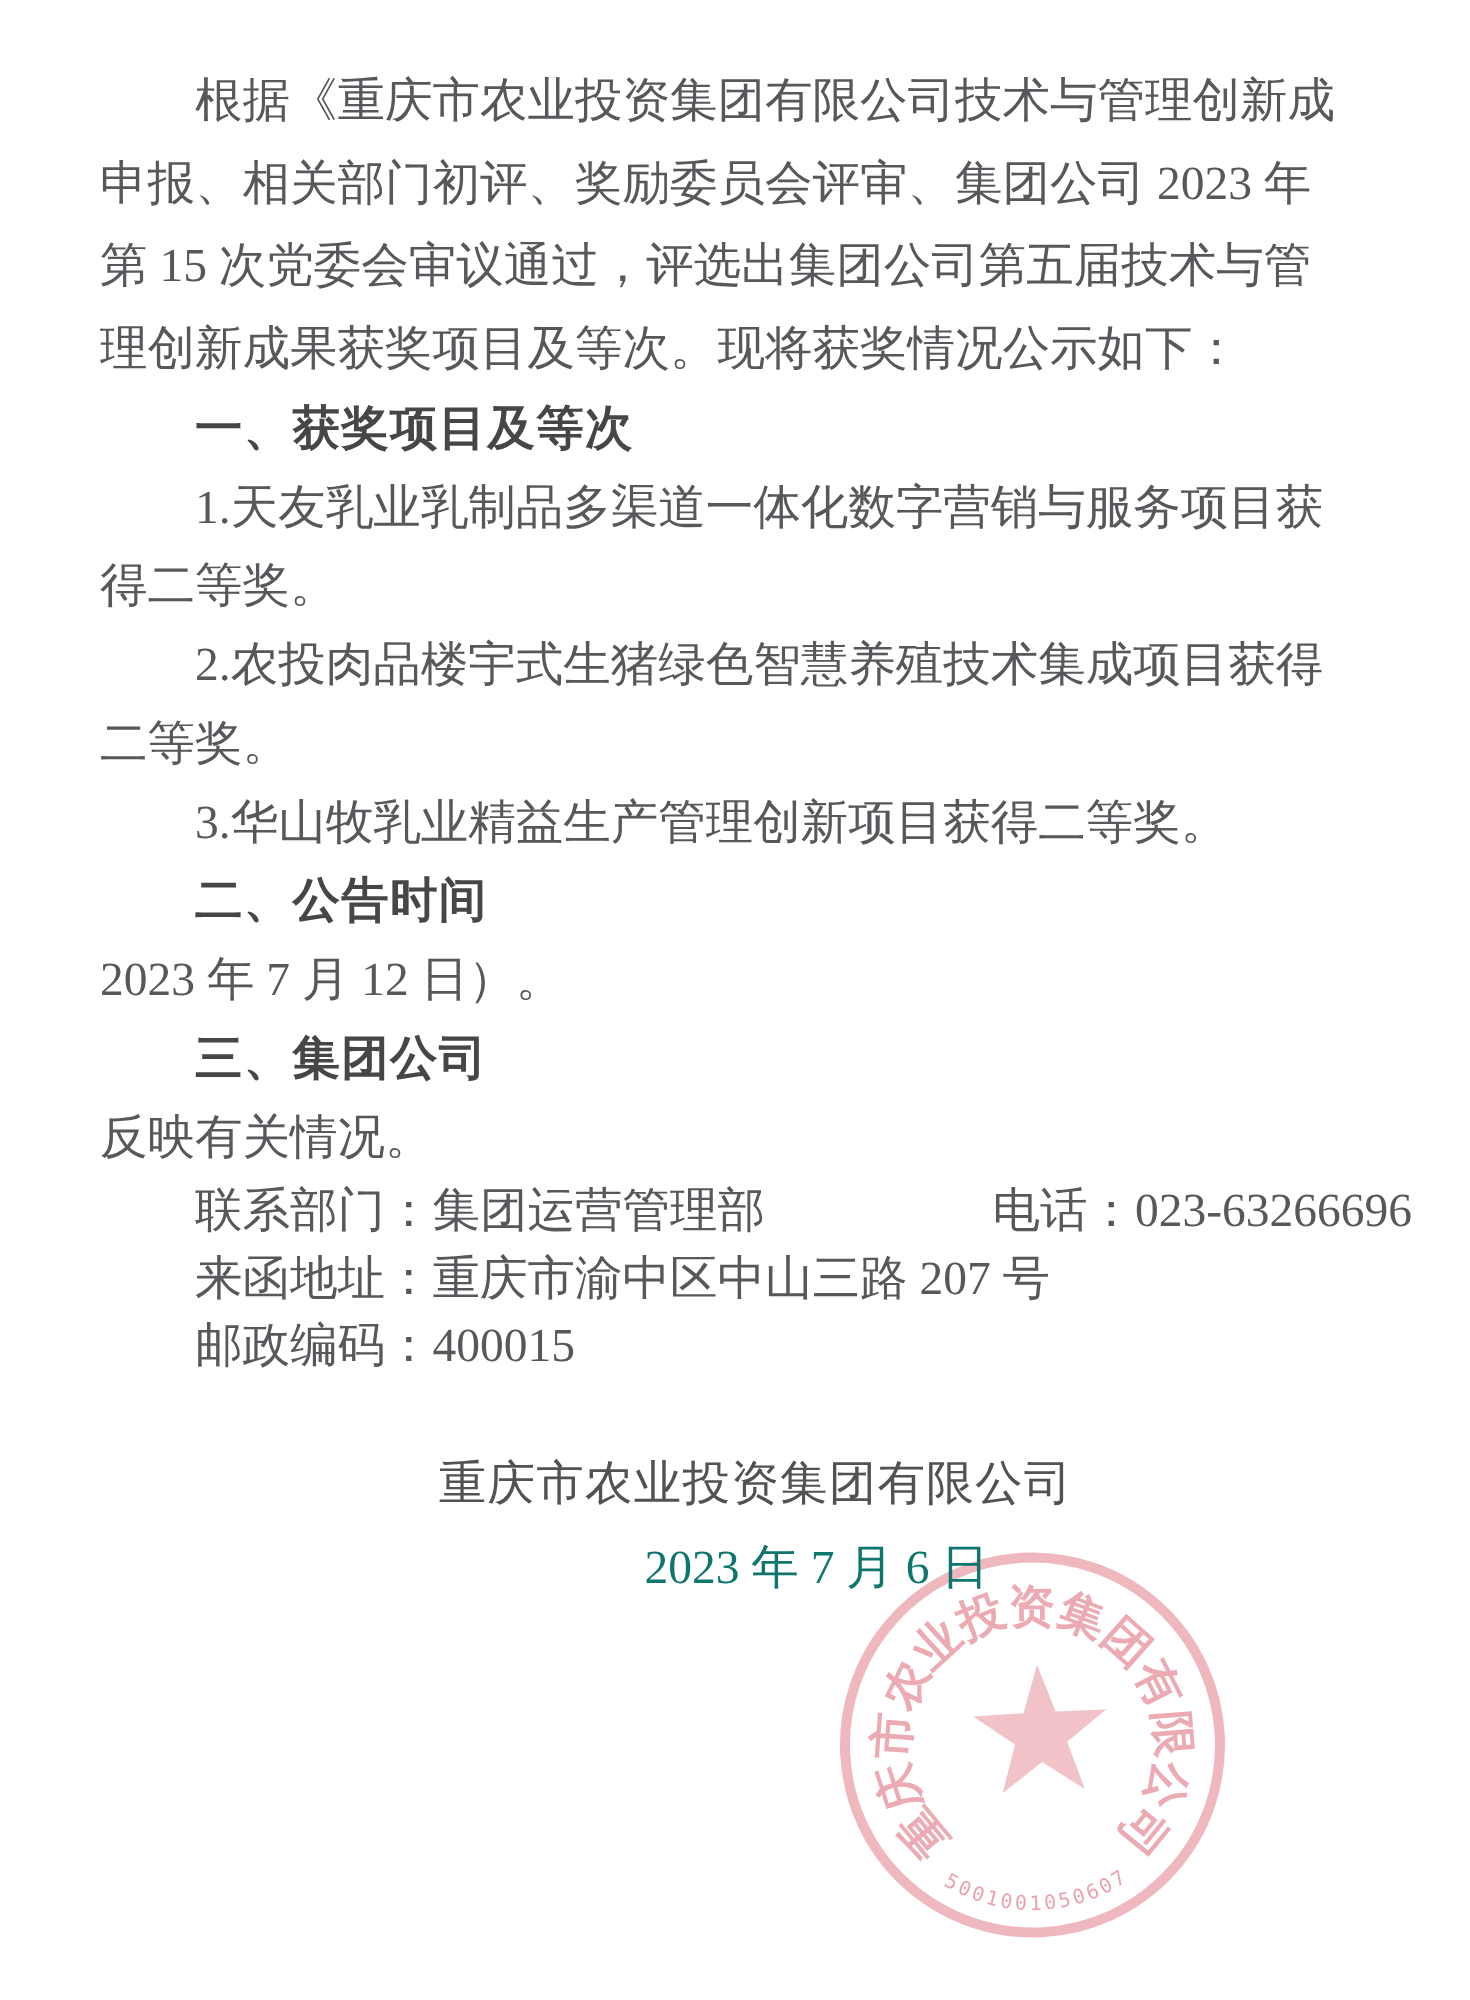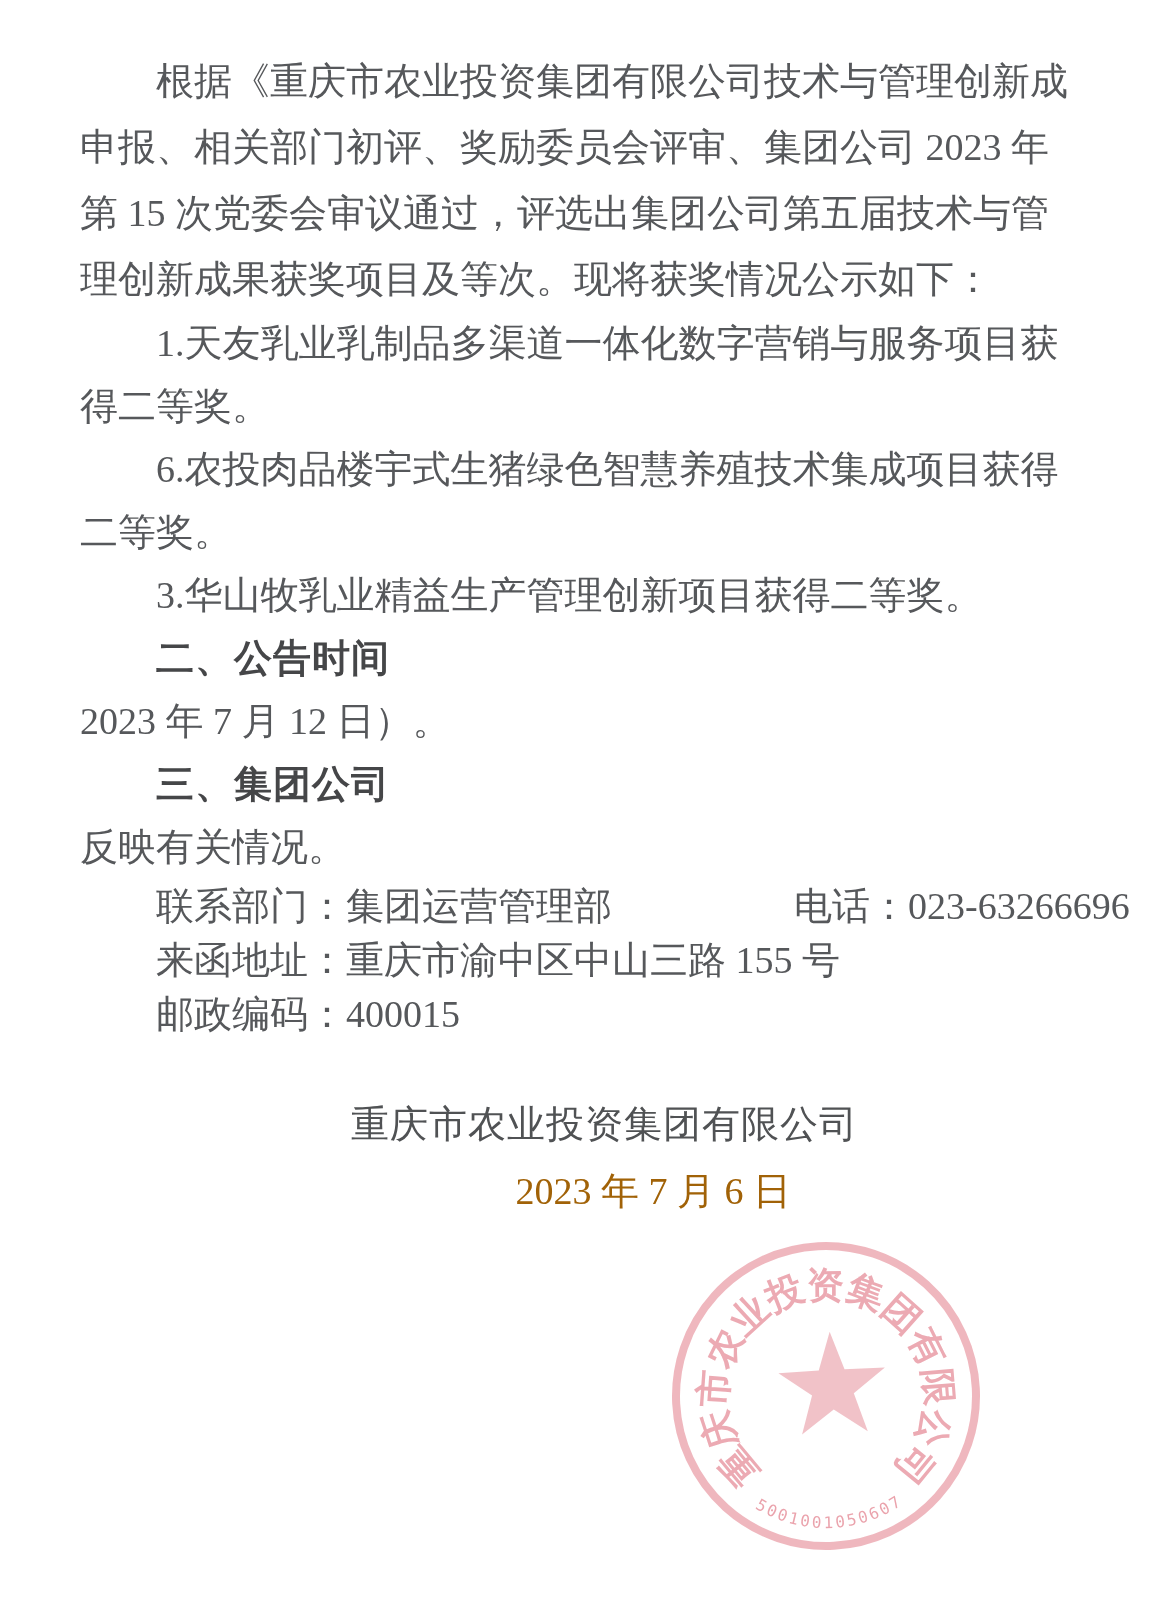--- a/index.html
+++ b/index.html
@@ -35,21 +35,21 @@
   .ind { text-indent:76px; }
   .j   { text-align:justify; text-align-last:justify; }
   .phone-part { display:inline-block; margin-left:106px; }
   .spacer { height:53px; }
   .sig-company {
     font-size:38px; line-height:60px; color:#505254;
     text-align:right; margin-right:40px;
     letter-spacing:1px; white-space:nowrap;
   }
   .sig-date {
-    font-size:38px; line-height:60px; color:#a16207;
+    font-size:38px; line-height:60px; color:#0f766e;
     text-align:right; margin-right:107px; margin-top:7px;
     white-space:nowrap;
   }
   .seal {
     position:absolute;
     left:666px; top:1236px;
     width:320px; height:320px;
     z-index:1;
   }
   .seal-ring-text {
@@ -83,35 +83,36 @@
   </g>
 </svg>
 
 <div class="doc">
 
   <div class="line p1 ind j">根据《重庆市农业投资集团有限公司技术与管理创新成</div>
   <div class="line p1 j">申报、相关部门初评、奖励委员会评审、集团公司 2023 年</div>
   <div class="line p1 j">第 15 次党委会审议通过，评选出集团公司第五届技术与管</div>
   <div class="line p1">理创新成果获奖项目及等次。现将获奖情况公示如下：</div>
 
+  <div class="line mid head ind">一、获奖项目及等次</div>
   <div class="line mid ind j">1.天友乳业乳制品多渠道一体化数字营销与服务项目获</div>
   <div class="line mid">得二等奖。</div>
-  <div class="line mid ind j">6.农投肉品楼宇式生猪绿色智慧养殖技术集成项目获得</div>
+  <div class="line mid ind j">2.农投肉品楼宇式生猪绿色智慧养殖技术集成项目获得</div>
   <div class="line mid">二等奖。</div>
   <div class="line mid ind">3.华山牧乳业精益生产管理创新项目获得二等奖。</div>
 
   <div class="line mid head ind">二、公告时间</div>
   <div class="line mid">2023 年 7 月 12 日）。</div>
 
   <div class="line mid head ind">三、集团公司</div>
   <div class="line mid">反映有关情况。</div>
 
   <div class="line tail ind">
     <span>联系部门：集团运营管理部</span><span class="phone-part">电话：023-63266696</span>
   </div>
-  <div class="line tail ind">来函地址：重庆市渝中区中山三路 155 号</div>
+  <div class="line tail ind">来函地址：重庆市渝中区中山三路 207 号</div>
   <div class="line tail ind">邮政编码：400015</div>
 
   <div class="spacer"></div>
   <div class="sig-company">重庆市农业投资集团有限公司</div>
   <div class="sig-date">2023 年 7 月 6 日</div>
 
 </div>
 
 </body></html>

